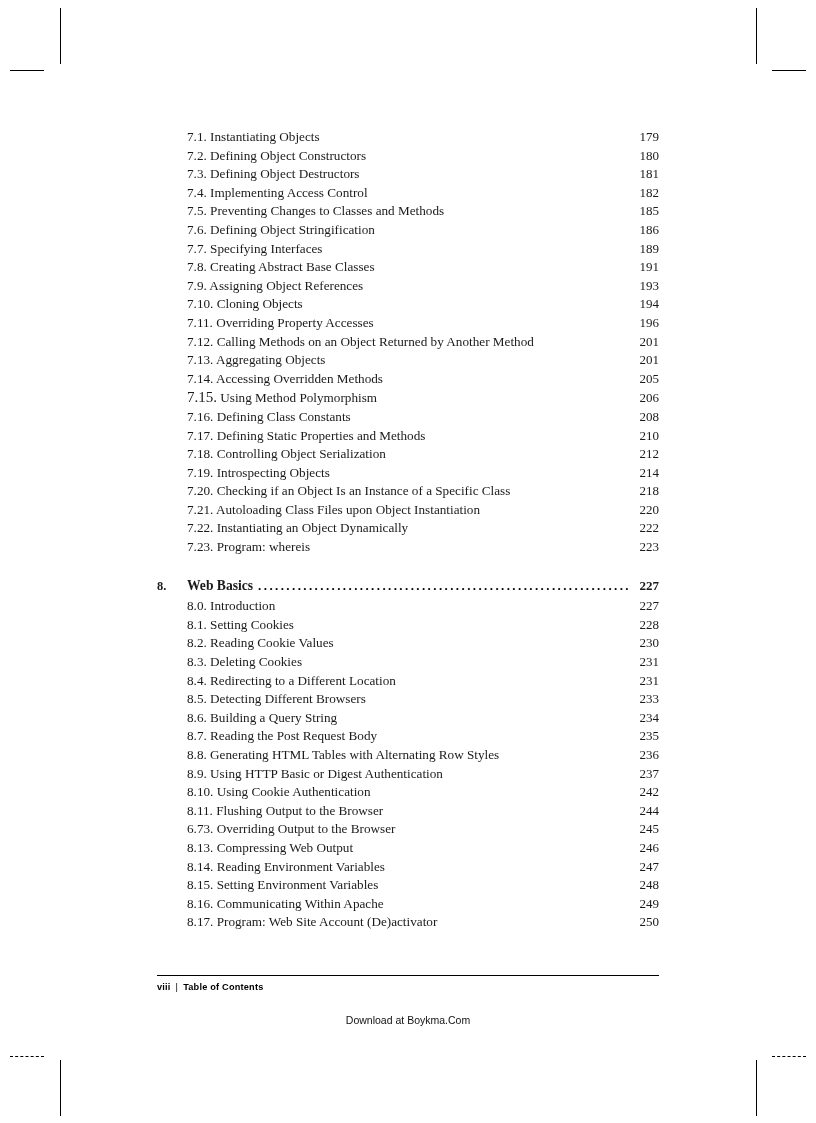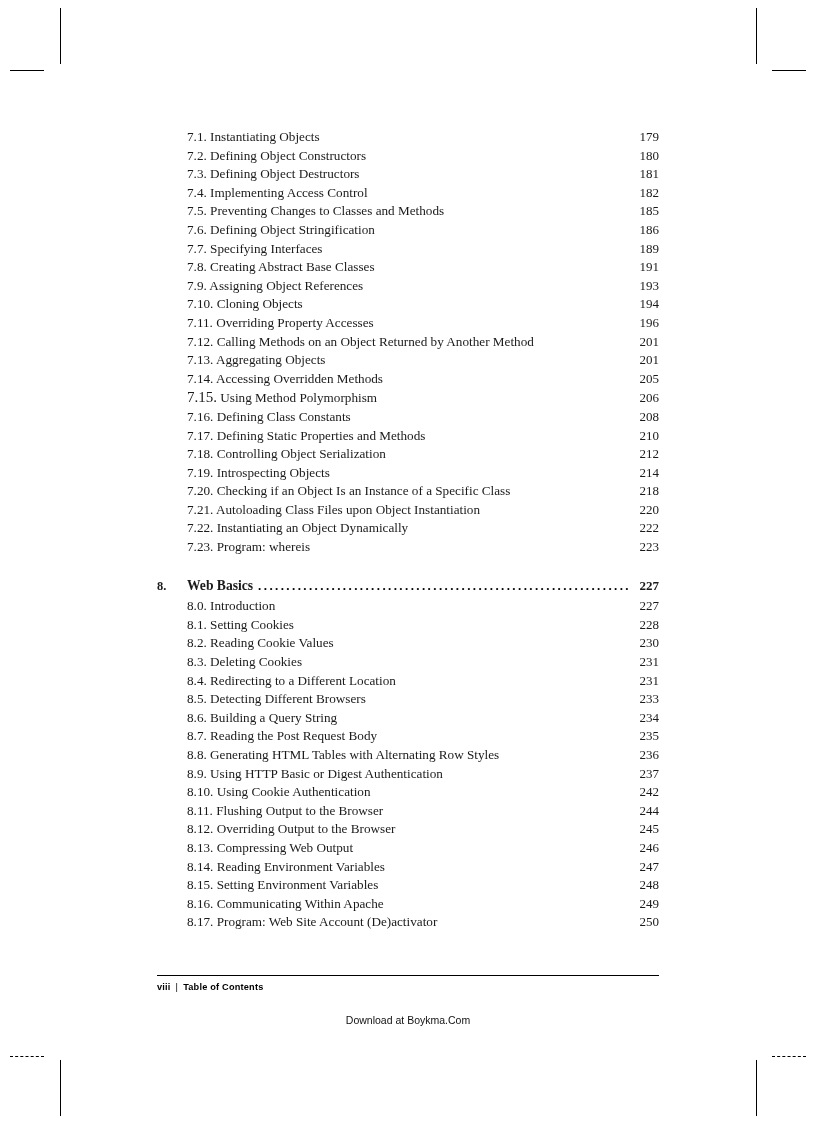--- a/index.html
+++ b/index.html
@@ -366,21 +366,21 @@
         <span class="page-no">242</span>
       </li>
       <li class="toc-row">
         <span class="num"></span>
         <span><span class="" style="font-weight: normal; font-size: 13.2px;">8.11.</span> <span class="label" style="padding-left: 0px;">Flushing Output to the Browser</span></span>
         <span class="leader"></span>
         <span class="page-no">244</span>
       </li>
       <li class="toc-row">
         <span class="num"></span>
-        <span><span class="" style="font-weight: normal; font-size: 13.2px;">8.12.</span> <span class="label" style="padding-left: 0px;">Overriding Output to the Browser</span></span>
+        <span><span class="" style="font-weight: normal; font-size: 13.2px;">6.73.</span> <span class="label" style="padding-left: 0px;">Overriding Output to the Browser</span></span>
         <span class="leader"></span>
         <span class="page-no">245</span>
       </li>
       <li class="toc-row">
         <span class="num"></span>
         <span><span class="" style="font-weight: normal; font-size: 13.2px;">8.13.</span> <span class="label" style="padding-left: 0px;">Compressing Web Output</span></span>
         <span class="leader"></span>
         <span class="page-no">246</span>
       </li>
       <li class="toc-row">

